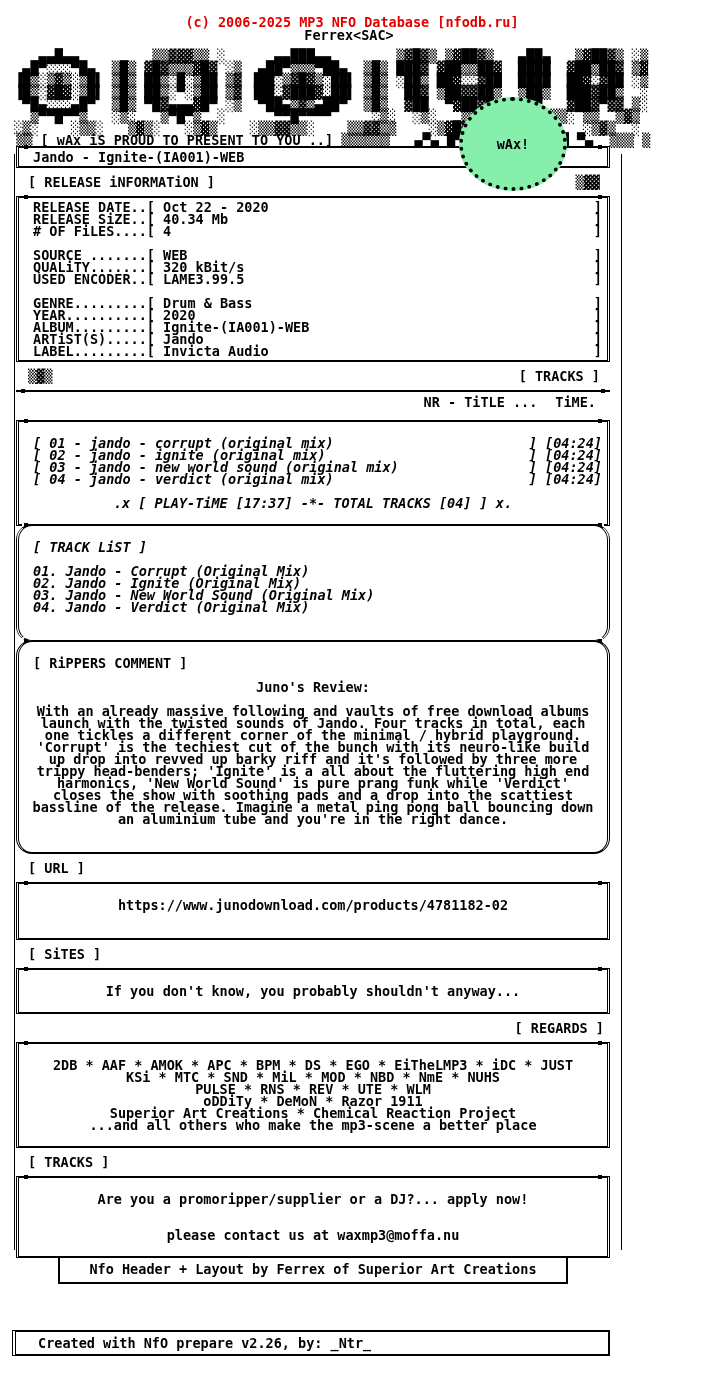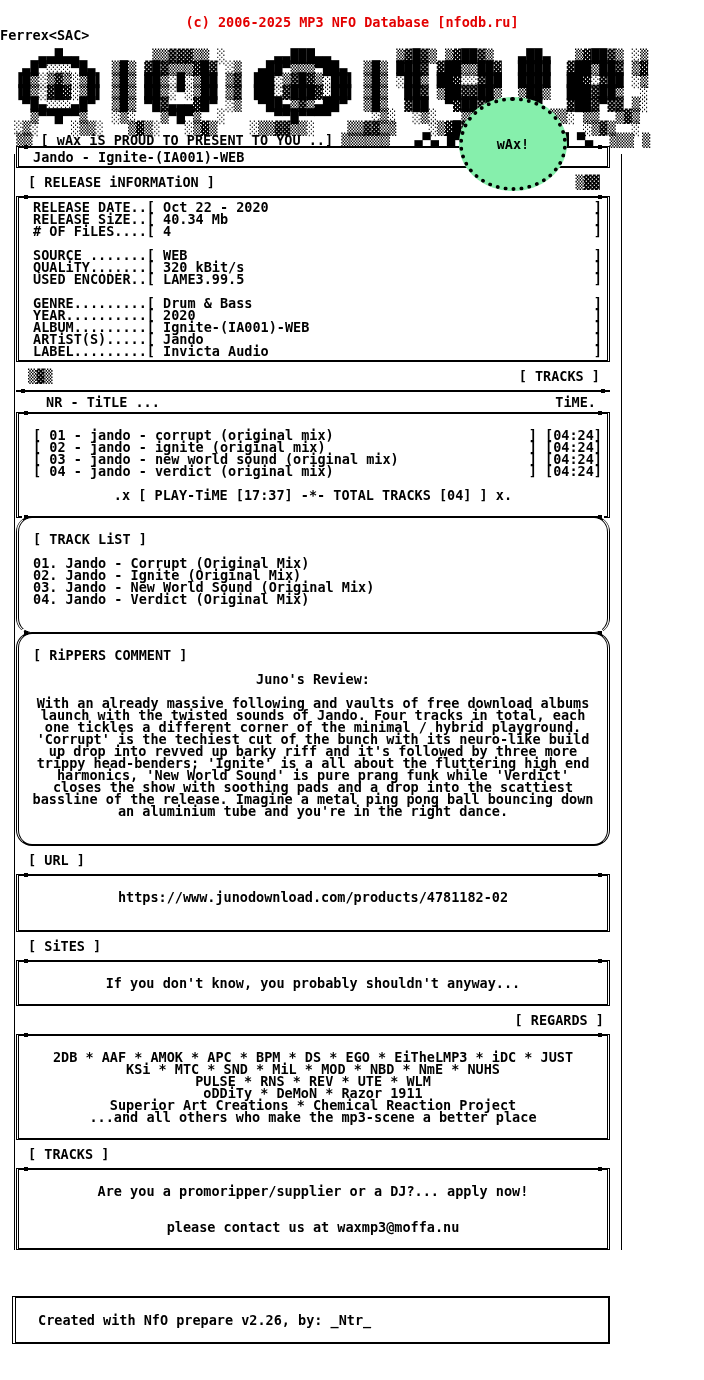--- a/index.html
+++ b/index.html
@@ -6,53 +6,53 @@
   body{
     width:704px;height:1380px;background:#ffffff;color:#000000;
     font-family:"DejaVu Sans Mono","Liberation Mono",monospace;
     font-weight:bold;font-size:13.5px;line-height:12px;
     position:relative;overflow:hidden;
   }
   .ln{height:12px;line-height:12px;white-space:pre;}
   .pl{padding-left:14px;}
   .c{text-align:center;}
   .red-line{color:#e30000;text-align:center;margin-top:16px;height:13px;line-height:13px;white-space:pre;}
-  .credit{text-align:left;padding-right:6px;height:14px;line-height:13px;white-space:pre;}
+  .credit{text-align:center;padding-right:6px;height:14px;line-height:13px;white-space:pre;}
   .art{margin-top:7px;padding-left:6px;}
   .art div{height:12px;line-height:12px;white-space:pre;}
   .present{padding-left:8px;height:12px;line-height:12px;white-space:pre;}
   .col{margin-left:16px;width:594px;}
   .box{
     border-top:2px solid #000;border-bottom:2px solid #000;
     border-left:3px double #000;border-right:3px double #000;
     padding:3px 0;position:relative;background:#fff;
   }
   .box::before{content:"";position:absolute;top:-3px;left:5px;width:4px;height:4px;background:#000;}
   .box::after{content:"";position:absolute;top:-3px;right:5px;width:4px;height:4px;background:#000;}
   .box+.box{margin-top:-2px;border-radius:16px;}
   .nr+.box{margin-top:-2px;}
-  .bdash{border-bottom-style:dashed;}
+  .bdash{border-bottom-style:dashed;font-style:italic;}
   .shead{height:28px;display:flex;justify-content:space-between;align-items:center;white-space:pre;padding:0 10px 0 12px;}
   .shead.right{justify-content:flex-end;padding-right:6px;}
   .fr{display:flex;justify-content:space-between;height:12px;line-height:12px;white-space:pre;padding:0 5px 0 14px;}
   .nr{border-top:2px solid #000;border-bottom:2px solid #000;height:20px;display:flex;
-      justify-content:space-between;align-items:center;white-space:pre;padding:0 14px 0 30px;position:relative;}
+      justify-content:flex-end;align-items:center;white-space:pre;padding:0 14px 8px 30px;position:relative;gap:18px;}
   .nr::before{content:"";position:absolute;top:-3px;left:5px;width:4px;height:4px;background:#000;}
   .nr::after{content:"";position:absolute;top:-3px;right:5px;width:4px;height:4px;background:#000;}
   .clines div{height:12px;line-height:12px;white-space:pre;text-align:center;}
   .list{padding-left:14px;}
   .list div{height:12px;line-height:12px;white-space:pre;}
   .bubble{
     position:absolute;left:459px;top:97px;width:100px;height:86px;
     border:4px dotted #000;border-radius:50%;background:#86efac;z-index:5;
     display:flex;align-items:center;justify-content:center;
   }
   .mini{width:506px;margin-left:42px;border-left:2px solid #000;border-right:2px solid #000;
         border-bottom:2px solid #000;padding:5px 0 7px;}
-  .created{margin:46px 0 0 -4px;width:592px;border:2px solid #000;border-left:4px double #000;padding:16px 0;}
+  .created{margin:46px 0 0 -4px;width:592px;border:2px solid #000;border-left:4px double #000;padding:5px 0;}
   .created .ln{padding-left:22px;}
   .rail{position:absolute;width:1px;background:#000;top:154px;height:1096px;z-index:0;}
   .rail.l{left:14px;}
   .rail.r{left:621px;}
 </style>
 </head>
 <body>
 
 <div class="rail l"></div>
 <div class="rail r"></div>
@@ -203,18 +203,21 @@
 
   <div class="box">
     <div class="ln"></div>
     <div class="ln c">Are you a promoripper/supplier or a DJ?... apply now!</div>
     <div class="ln"></div>
     <div class="ln"></div>
     <div class="ln c">please contact us at waxmp3@moffa.nu</div>
     <div class="ln"></div>
   </div>
 
+  <div class="mini">
+    <div class="ln c">Nfo Header + Layout by Ferrex of Superior Art Creations</div>
+  </div>
 
   <div class="created">
     <div class="ln">Created with NfO prepare v2.26, by: _Ntr_</div>
   </div>
 
 </div>
 
 </body></html>

